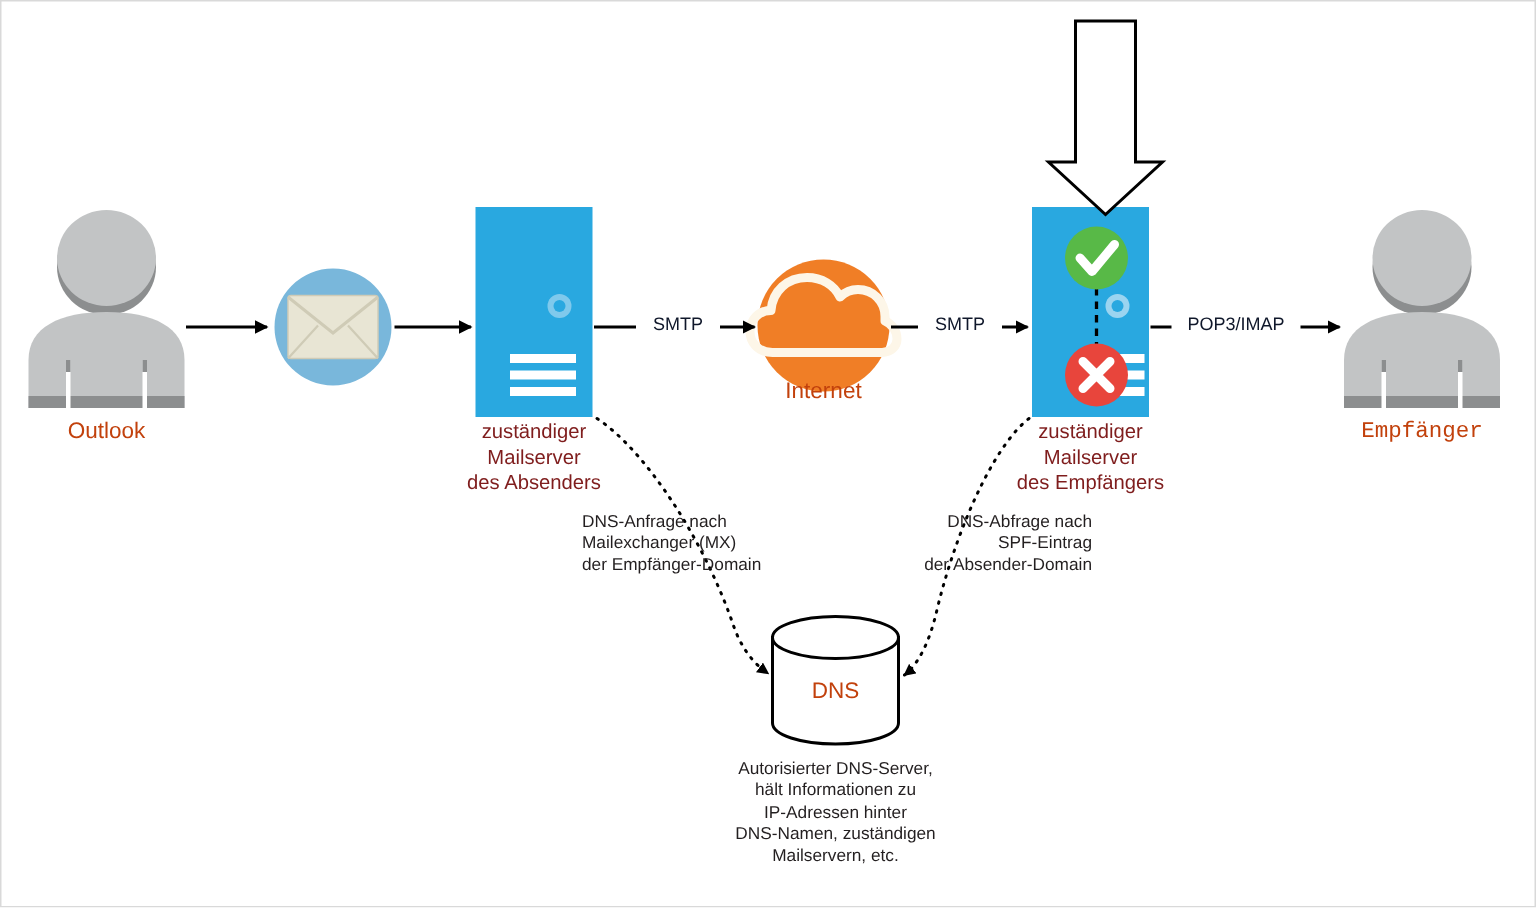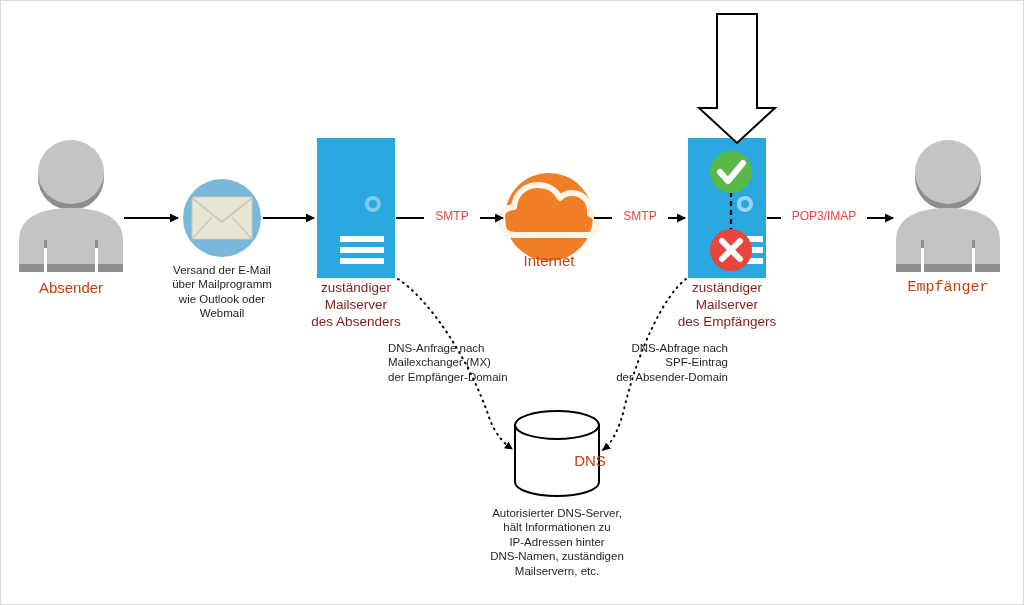--- a/index.html
+++ b/index.html
@@ -3,21 +3,21 @@
 <meta charset="utf-8">
 <style>
   html,body{margin:0;padding:0;background:#ffffff;}
   body{width:1024px;height:605px;overflow:hidden;
        font-family:"Liberation Sans","DejaVu Sans",sans-serif;color:#231f20;}
   #stage{position:relative;width:1024px;height:605px;background:#fff;}
   #svgroot{position:absolute;left:0;top:0;width:1024px;height:605px;}
   .lbl{position:absolute;text-align:center;line-height:1.25;white-space:pre-line;}
   .lbl-big{font-size:15px;color:#c2410c;}
   .lbl-sm{font-size:11.5px;color:#231f20;}
-  .lbl-proto{font-size:12px;color:#ef4444;background:#fff;padding:0 2px;}
+  .lbl-proto{font-size:12px;color:#0f172a;background:#fff;padding:0 2px;}
   .lbl-node{font-size:13.5px;color:#7f1d1d;}
 </style>
 </head>
 <body>
 
 <div id="stage">
 
   <svg id="svgroot" viewBox="0 0 1024 605" xmlns="http://www.w3.org/2000/svg">
     <defs>
       <marker id="arrow" markerWidth="9" markerHeight="9" refX="8" refY="4.5" orient="auto" markerUnits="userSpaceOnUse">
@@ -111,39 +111,36 @@
     <line x1="396" y1="218" x2="503" y2="218" stroke="#000" stroke-width="2" marker-end="url(#arrow)"></line>
     <line x1="594" y1="218" x2="685" y2="218" stroke="#000" stroke-width="2" marker-end="url(#arrow)"></line>
     <line x1="767" y1="218" x2="893" y2="218" stroke="#000" stroke-width="2" marker-end="url(#arrow)"></line>
 
     <path d="M717,14 L757,14 L757,108 L775,108 L737,143 L699,108 L717,108 Z" fill="#ffffff" stroke="#000" stroke-width="2" stroke-linejoin="miter"></path>
 
     <path d="M398,279 C430,300 470,360 490,420 C497,437 505,444 512,449" fill="none" stroke="#000" stroke-width="2" stroke-dasharray="1,5" stroke-linecap="round" marker-end="url(#arrowsm)"></path>
     <path d="M686,279 C665,295 640,345 625,405 C620,428 612,443 603,450" fill="none" stroke="#000" stroke-width="2" stroke-dasharray="1,5" stroke-linecap="round" marker-end="url(#arrowsm)"></path>
   </svg>
 
-  <div class="lbl lbl-big" style="left:11px;top:279px;width:120px;">Absender</div>
+  <div class="lbl lbl-big" style="left:11px;top:279px;width:120px;">Outlook</div>
 
-  <div class="lbl lbl-sm" style="left:157px;top:263px;width:130px;">Versand der E-Mail
-über Mailprogramm
-wie Outlook oder Webmail</div>
 
   <div class="lbl lbl-node" style="left:296px;top:280px;width:120px;">zuständiger
 Mailserver
 des Absenders</div>
 
   <div class="lbl lbl-big" style="left:499px;top:252px;width:100px;">Internet</div>
 
   <div class="lbl lbl-node" style="left:667px;top:280px;width:120px;">zuständiger
 Mailserver
 des Empfängers</div>
 
   <div class="lbl lbl-big" style="left:888px;top:279px;width:120px;font-family:Liberation Mono, monospace;">Empfänger</div>
 
-  <div class="lbl lbl-big" style="left:517px;top:452px;width:80px;padding-left:33px;">DNS</div>
+  <div class="lbl lbl-big" style="left:517px;top:452px;width:80px;">DNS</div>
 
   <div class="lbl lbl-sm" style="left:457px;top:506px;width:200px;">Autorisierter DNS-Server,
 hält Informationen zu
 IP-Adressen hinter
 DNS-Namen, zuständigen
 Mailservern, etc.</div>
 
 
   <div class="lbl lbl-sm" style="left:388px;top:341px;width:140px;text-align:left;">DNS-Anfrage nach
 Mailexchanger (MX)

